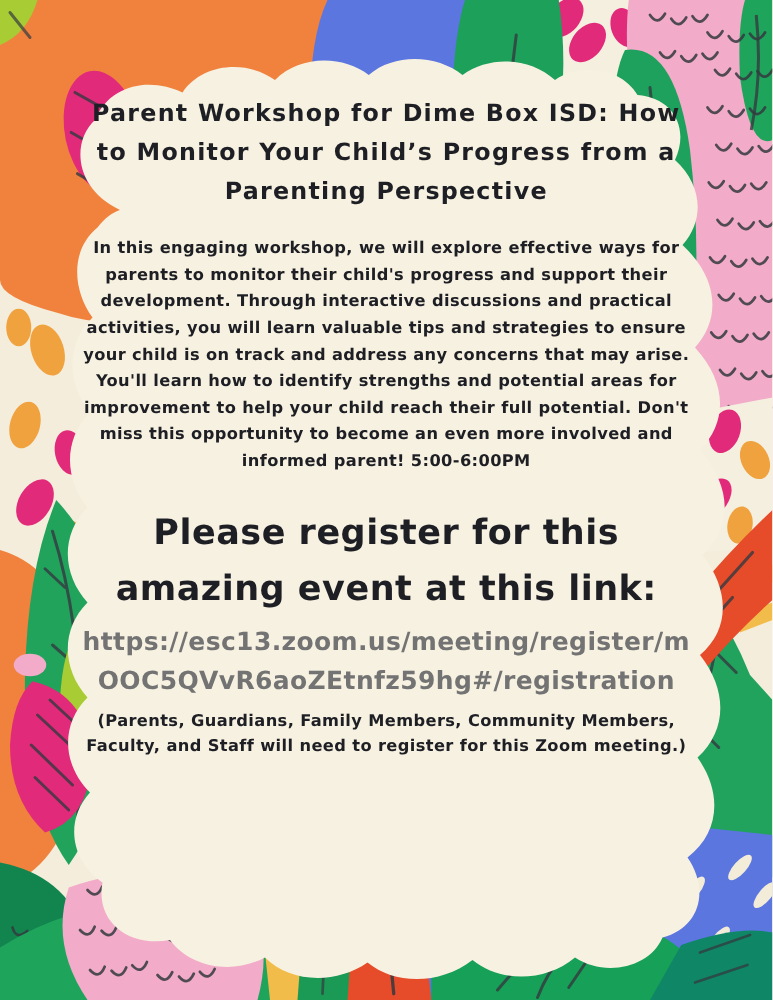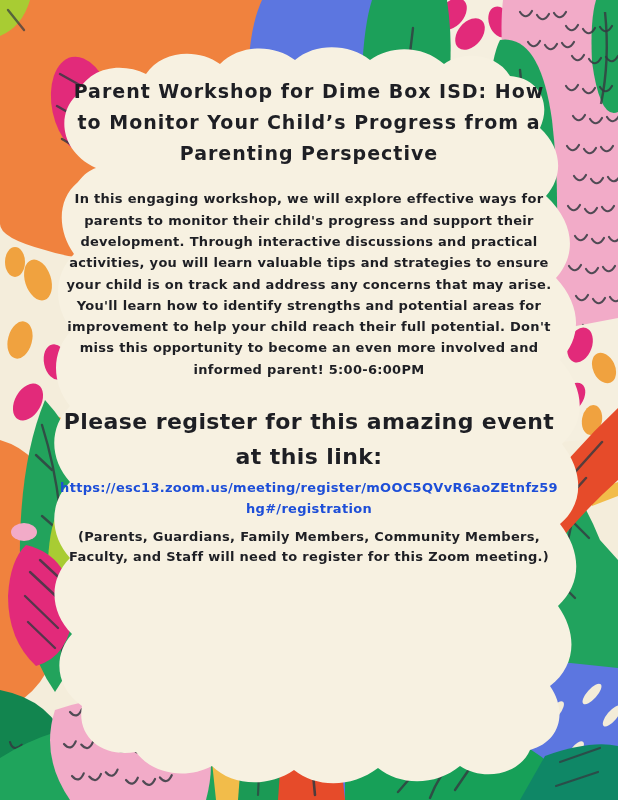--- a/index.html
+++ b/index.html
@@ -8,24 +8,24 @@
     background:#f4eddb;
     font-family:"DejaVu Sans", sans-serif;
   }
   .bg{position:absolute;left:0;top:0;width:618px;height:800px;display:block;}
   .content{
     position:absolute;left:60px;top:76px;width:498px;
     text-align:center;color:#1e1f24;font-weight:bold;
   }
   .title{font-size:19px;line-height:1.62;letter-spacing:1px;}
   .desc{margin-top:20px;font-size:13px;line-height:1.64;letter-spacing:0.3px;}
-  .reg{margin-top:24px;font-size:22px;line-height:1.6;letter-spacing:0.4px;}
+  .reg{margin-top:24px;font-size:28px;line-height:1.6;letter-spacing:0.4px;}
   .url{
-    display:block;margin-top:4px;font-size:13px;line-height:1.55;
-    letter-spacing:0.3px;word-break:break-all;color:#1d4ed8;text-decoration:none;
+    display:block;margin-top:4px;font-size:20px;line-height:1.55;
+    letter-spacing:0.3px;word-break:break-all;color:#737373;text-decoration:none;
   }
   .note{margin-top:8px;font-size:13px;line-height:1.58;letter-spacing:0.3px;}
 </style>
 </head>
 <body>
 
 <div class="stage">
 
   <svg class="bg" viewBox="0 0 618 800" xmlns="http://www.w3.org/2000/svg">
     <defs>

